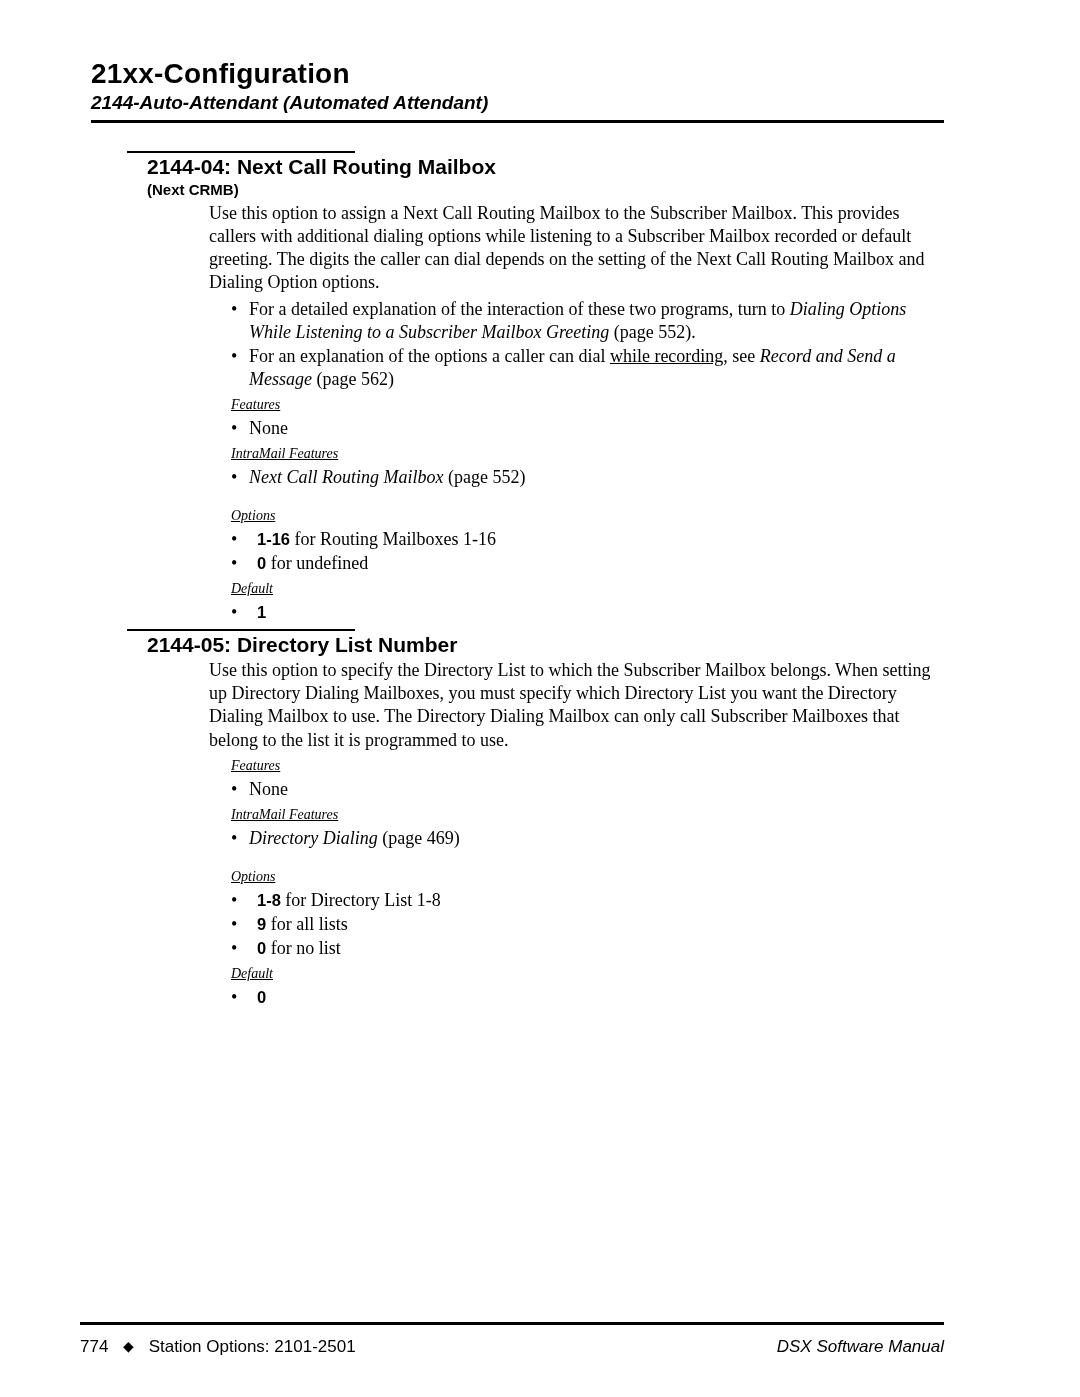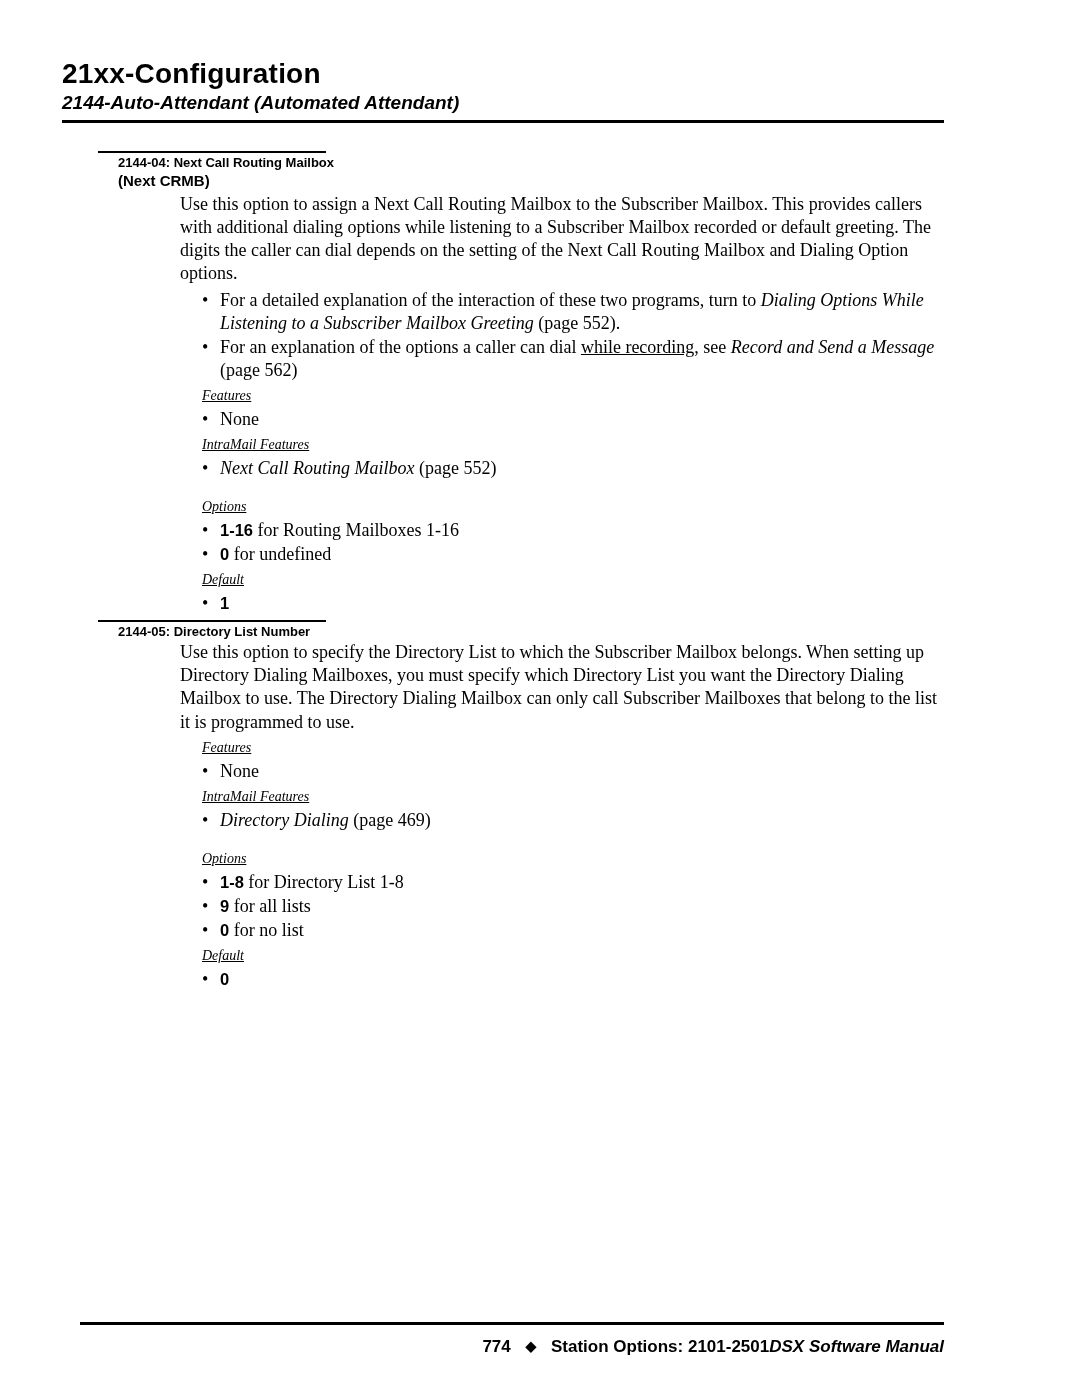--- a/index.html
+++ b/index.html
@@ -8,21 +8,21 @@
     padding: 0;
     background: #ffffff;
     font-family: "Times New Roman", Times, serif;
     color: #000;
   }
   .page {
     width: 1024px;
     height: 1397px;
     position: relative;
     box-sizing: border-box;
-    padding: 58px 80px 0 62px;
+    padding: 58px 80px 0 91px;
   }
   .header-block {
     margin-bottom: 6px;
   }
   .h1 {
     font-family: Arial, Helvetica, sans-serif;
     font-weight: 900;
     font-size: 28px;
     letter-spacing: 0.2px;
     margin: 0;
@@ -47,21 +47,21 @@
   }
   .rule-short {
     border: 0;
     border-top: 2.5px solid #000;
     width: 228px;
     margin: 0 0 2px 36px;
   }
   .section-title {
     font-family: Arial, Helvetica, sans-serif;
     font-weight: 700;
-    font-size: 13px;
+    font-size: 21px;
     margin: 2px 0 0 56px;
   }
   .section-sub {
     font-family: Arial, Helvetica, sans-serif;
     font-weight: 700;
     font-size: 15px;
     margin: 2px 0 4px 56px;
   }
   .body-text {
     margin: 2px 0 0 118px;
@@ -88,43 +88,43 @@
   .subhead {
     margin: 6px 0 0 140px;
     font-size: 14px;
   }
   .subhead a {
     font-style: italic;
     text-decoration: underline;
     color: #000;
   }
   .italic { font-style: italic; }
-  .bold { font-family: Arial, Helvetica, sans-serif; font-weight: 700; font-size: 16.5px; }
+  .bold { font-family: Arial, Helvetica, sans-serif; font-weight: 700; font-size: 16.5px; margin-left: 8px; }
   .uline { text-decoration: underline; }
   .gap { height: 12px; }
   .gap-sm { height: 4px; }
 
   .footer-rule {
     position: absolute;
     left: 80px;
     right: 80px;
     bottom: 72px;
     border-top: 3px solid #000;
   }
   .footer-line {
     position: absolute;
     left: 80px;
     right: 80px;
     bottom: 40px;
     display: flex;
-    justify-content: flex-end;
+    justify-content: space-between;
     align-items: baseline;
     font-family: Arial, Helvetica, sans-serif;
     font-size: 17px;
-    font-weight: 700;
+    font-weight: 400;
   }
   .footer-left .diamond {
     display: inline-block;
     margin: 0 10px;
     font-size: 14px;
     position: relative;
     top: -1px;
   }
   .footer-right {
     font-style: italic;

